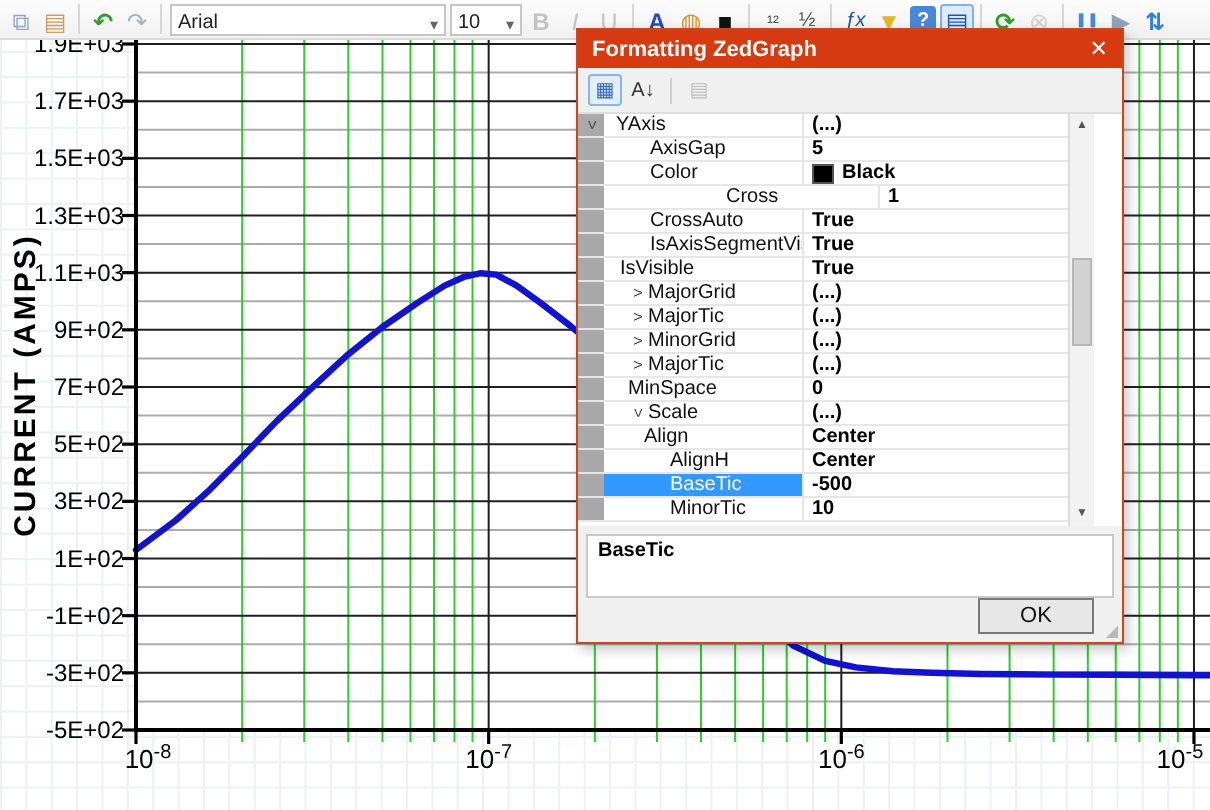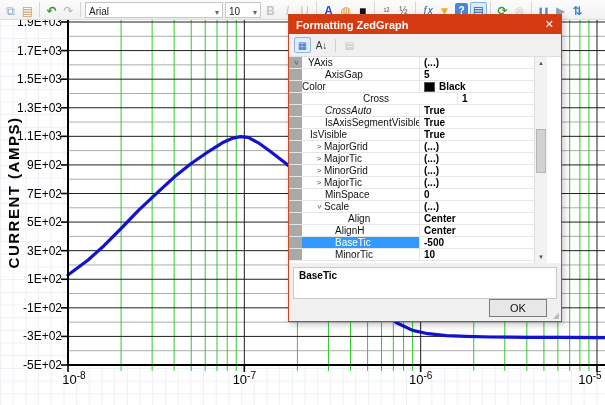--- a/index.html
+++ b/index.html
@@ -30,21 +30,21 @@
   .dlg-toolbar{height:22px;display:flex;align-items:center;gap:2px;padding:0 5px;border-bottom:1px solid #dedede;}
   .dtb-btn{width:17px;height:16px;line-height:15px;text-align:center;font-size:10px;border:1px solid transparent;
     border-radius:2px;box-sizing:border-box;}
   .dtb-btn.sel{background:#e3eefb;border-color:#86b6ea;}
   .dtb-btn.dis{opacity:.5;}
   .dtb-sep{width:1px;height:13px;background:#cfcfcf;margin:0 3px;}
   .pg{height:206px;display:flex;background:#fff;}
   .pg-rows{width:245px;}
   .pg-row{display:flex;height:12px;box-sizing:border-box;border-bottom:1px solid #e6e6e6;}
   .pg-strip{width:13px;flex:none;background:#a9a9a9;font-size:8px;line-height:11px;text-align:center;color:#1a1a1a;}
-  .pg-name{width:118px;flex:none;box-sizing:border-box;border-right:1px solid #e6e6e6;font-size:10px;line-height:11px;
+  .pg-name{width:100px;flex:none;box-sizing:border-box;border-right:1px solid #e6e6e6;font-size:10px;line-height:11px;
     color:#111;white-space:nowrap;overflow:hidden;display:flex;align-items:center;}
   .pg-name.sel{background:#3399ff;color:#fff;}
   .chev{display:inline-block;width:10px;flex:none;font-size:8px;color:#444;text-align:center;}
   .chev.exp{transform:rotate(90deg);}
   .pg-val{flex:1;font-size:10px;line-height:11px;font-weight:bold;color:#000;display:flex;align-items:center;
     padding-left:4px;white-space:nowrap;overflow:hidden;}
   .swatch{width:9px;height:8px;background:#000;border:1px solid #555;margin-right:4px;flex:none;}
   .pg-scroll{width:13px;flex:none;background:#f2f2f2;border-left:1px solid #dcdcdc;position:relative;box-sizing:border-box;}
   .sb-arrow{display:block;height:12px;line-height:12px;font-size:6px;color:#555;text-align:center;}
   .sb-down{position:absolute;bottom:0;left:0;right:0;}
@@ -259,40 +259,40 @@
             <div class="pg-strip"></div>
             <div class="pg-name" style="padding-left: 23px;">
               <span>AxisGap</span>
             </div>
             <div class="pg-val">
               <span>5</span>
             </div>
           </div>
           <div class="pg-row">
             <div class="pg-strip"></div>
-            <div class="pg-name" style="">
+            <div class="pg-name" style="padding-left: 23px;">
               <span>Color</span>
             </div>
             <div class="pg-val">
               <span class="swatch" style="background: rgb(0, 0, 0);"></span>
               <span>Black</span>
             </div>
           </div>
           <div class="pg-row">
             <div class="pg-strip"></div>
             <div class="pg-name" style="padding-left: 23px; margin-left: 38px;">
               <span>Cross</span>
             </div>
             <div class="pg-val">
               <span>1</span>
             </div>
           </div>
           <div class="pg-row">
             <div class="pg-strip"></div>
-            <div class="pg-name" style="padding-left: 23px; font-style: italic;">
+            <div class="pg-name" style="padding-left: 23px;">
               <span>CrossAuto</span>
             </div>
             <div class="pg-val">
               <span>True</span>
             </div>
           </div>
           <div class="pg-row">
             <div class="pg-strip"></div>
             <div class="pg-name" style="padding-left: 23px;">
               <span>IsAxisSegmentVisible</span>
@@ -345,40 +345,40 @@
             <div class="pg-name" style="padding-left: 12px;">
               <span class="chev">&gt;</span>
               <span>MajorTic</span>
             </div>
             <div class="pg-val">
               <span>(...)</span>
             </div>
           </div>
           <div class="pg-row">
             <div class="pg-strip"></div>
-            <div class="pg-name" style="padding-left: 23px;">
+            <div class="pg-name" style="padding-left: 12px;">
               <span>MinSpace</span>
             </div>
             <div class="pg-val">
               <span>0</span>
             </div>
           </div>
           <div class="pg-row">
             <div class="pg-strip"></div>
             <div class="pg-name" style="padding-left: 12px;">
               <span class="chev exp">&gt;</span>
               <span>Scale</span>
             </div>
             <div class="pg-val">
               <span>(...)</span>
             </div>
           </div>
           <div class="pg-row">
             <div class="pg-strip"></div>
-            <div class="pg-name" style="padding-left: 46px;">
+            <div class="pg-name" style="padding-left: 20px;">
               <span>Align</span>
             </div>
             <div class="pg-val">
               <span>Center</span>
             </div>
           </div>
           <div class="pg-row">
             <div class="pg-strip"></div>
             <div class="pg-name" style="padding-left: 33px;">
               <span>AlignH</span>

